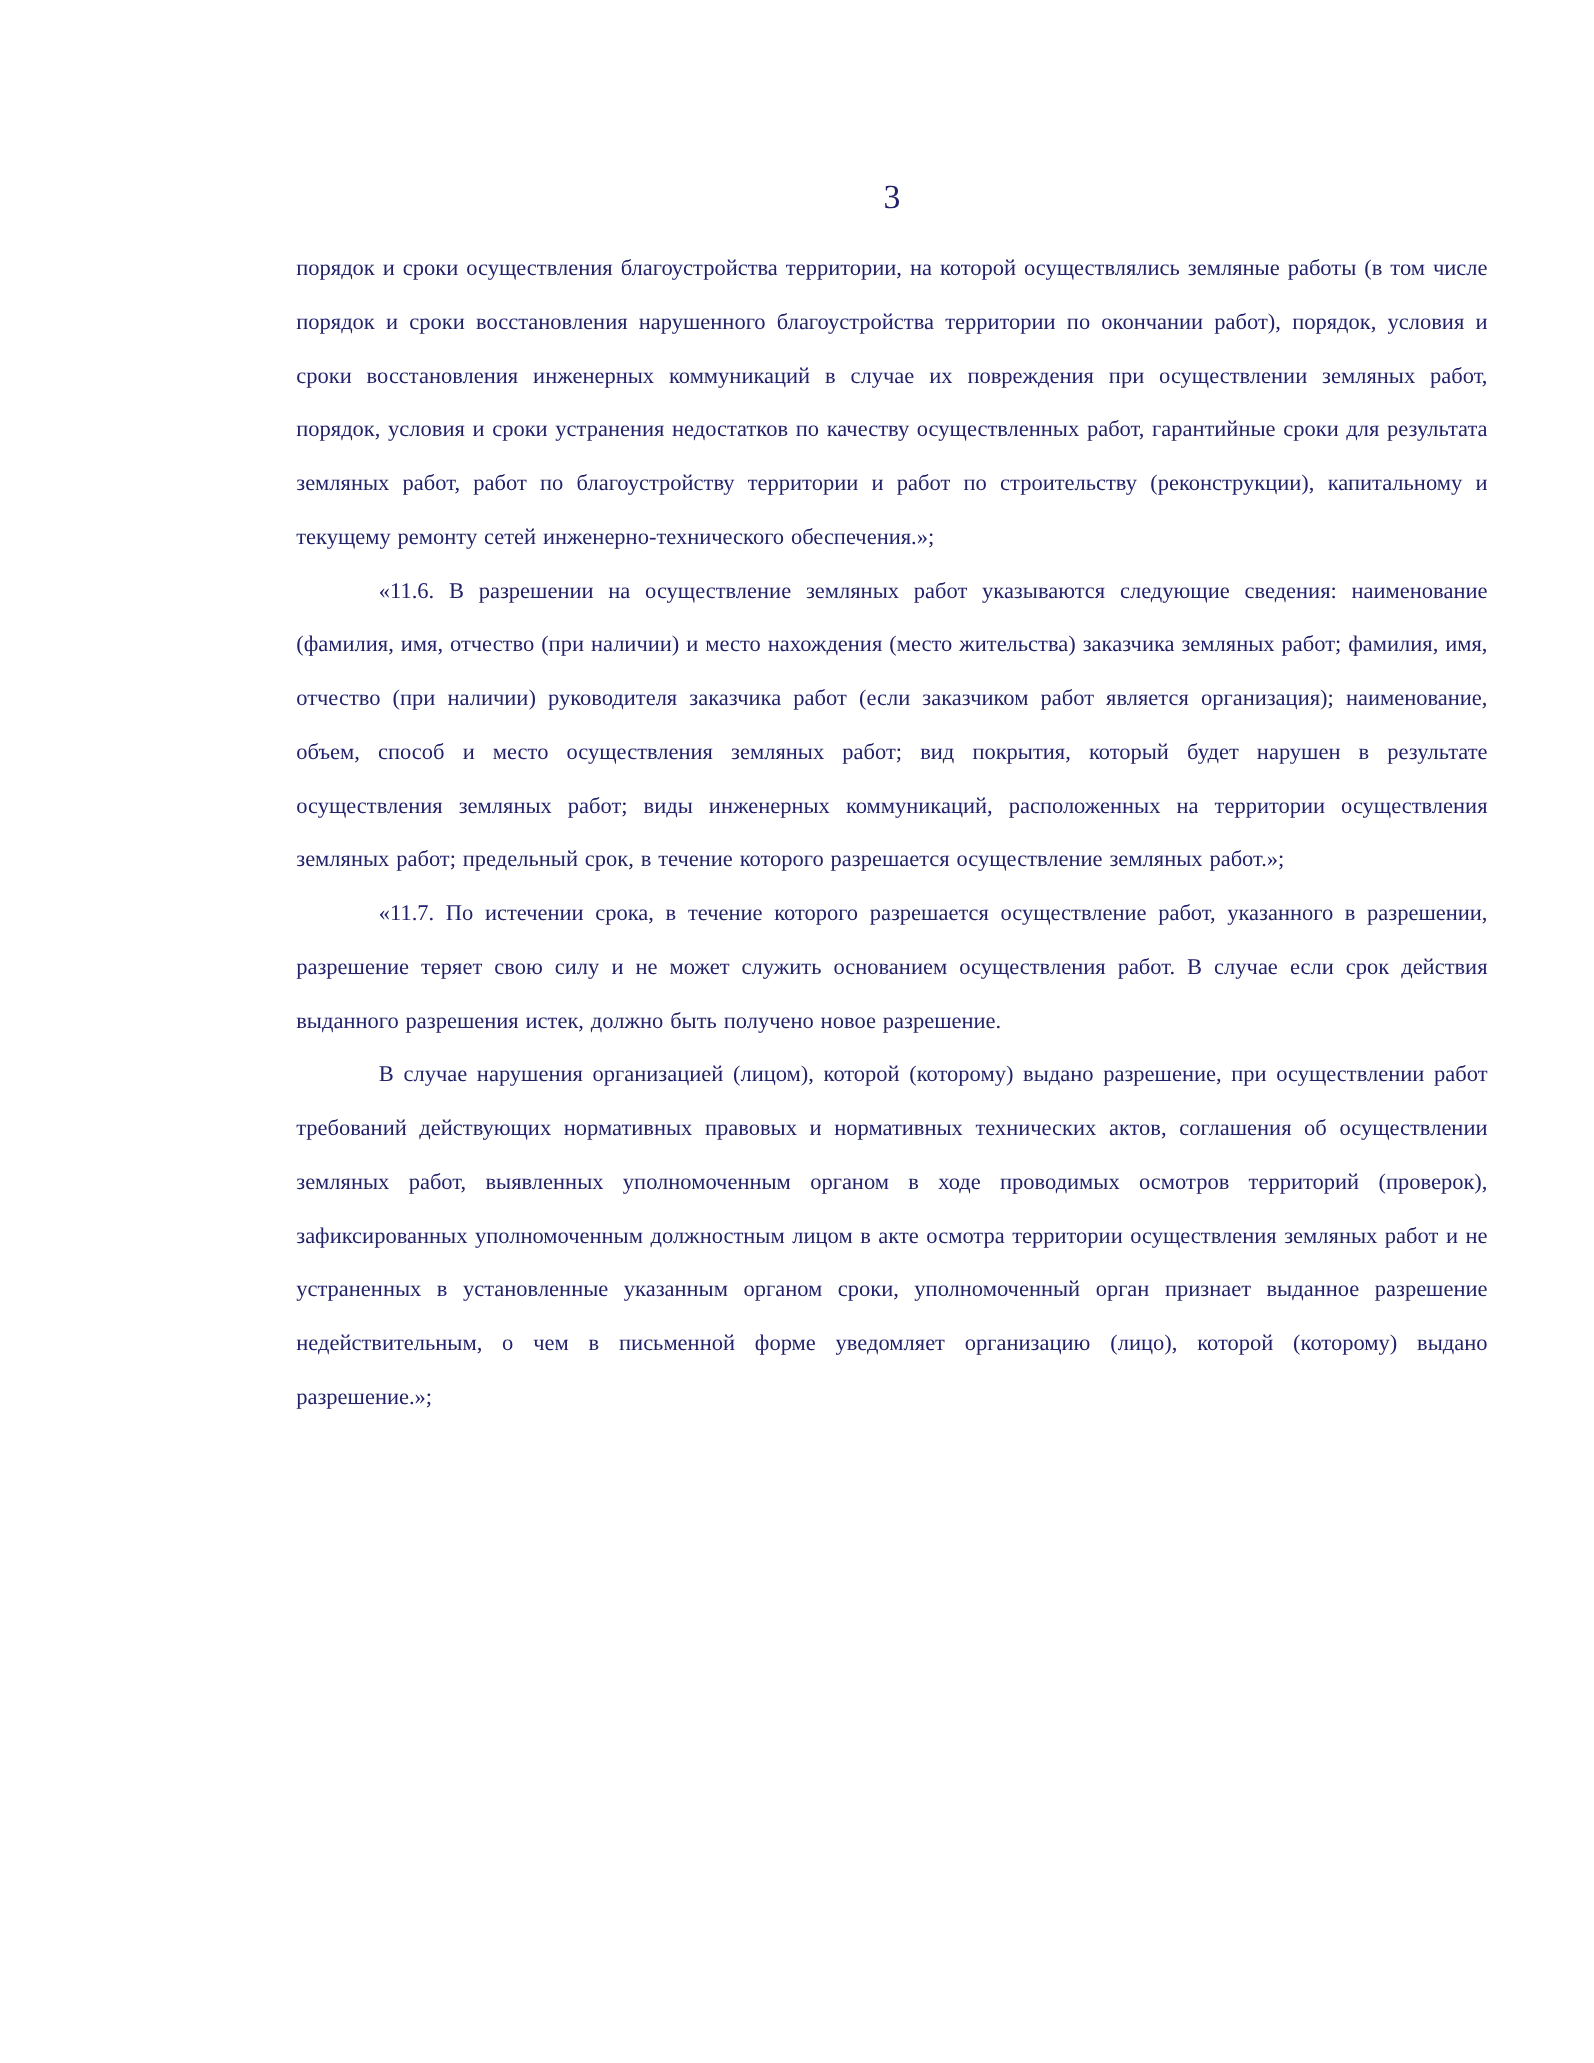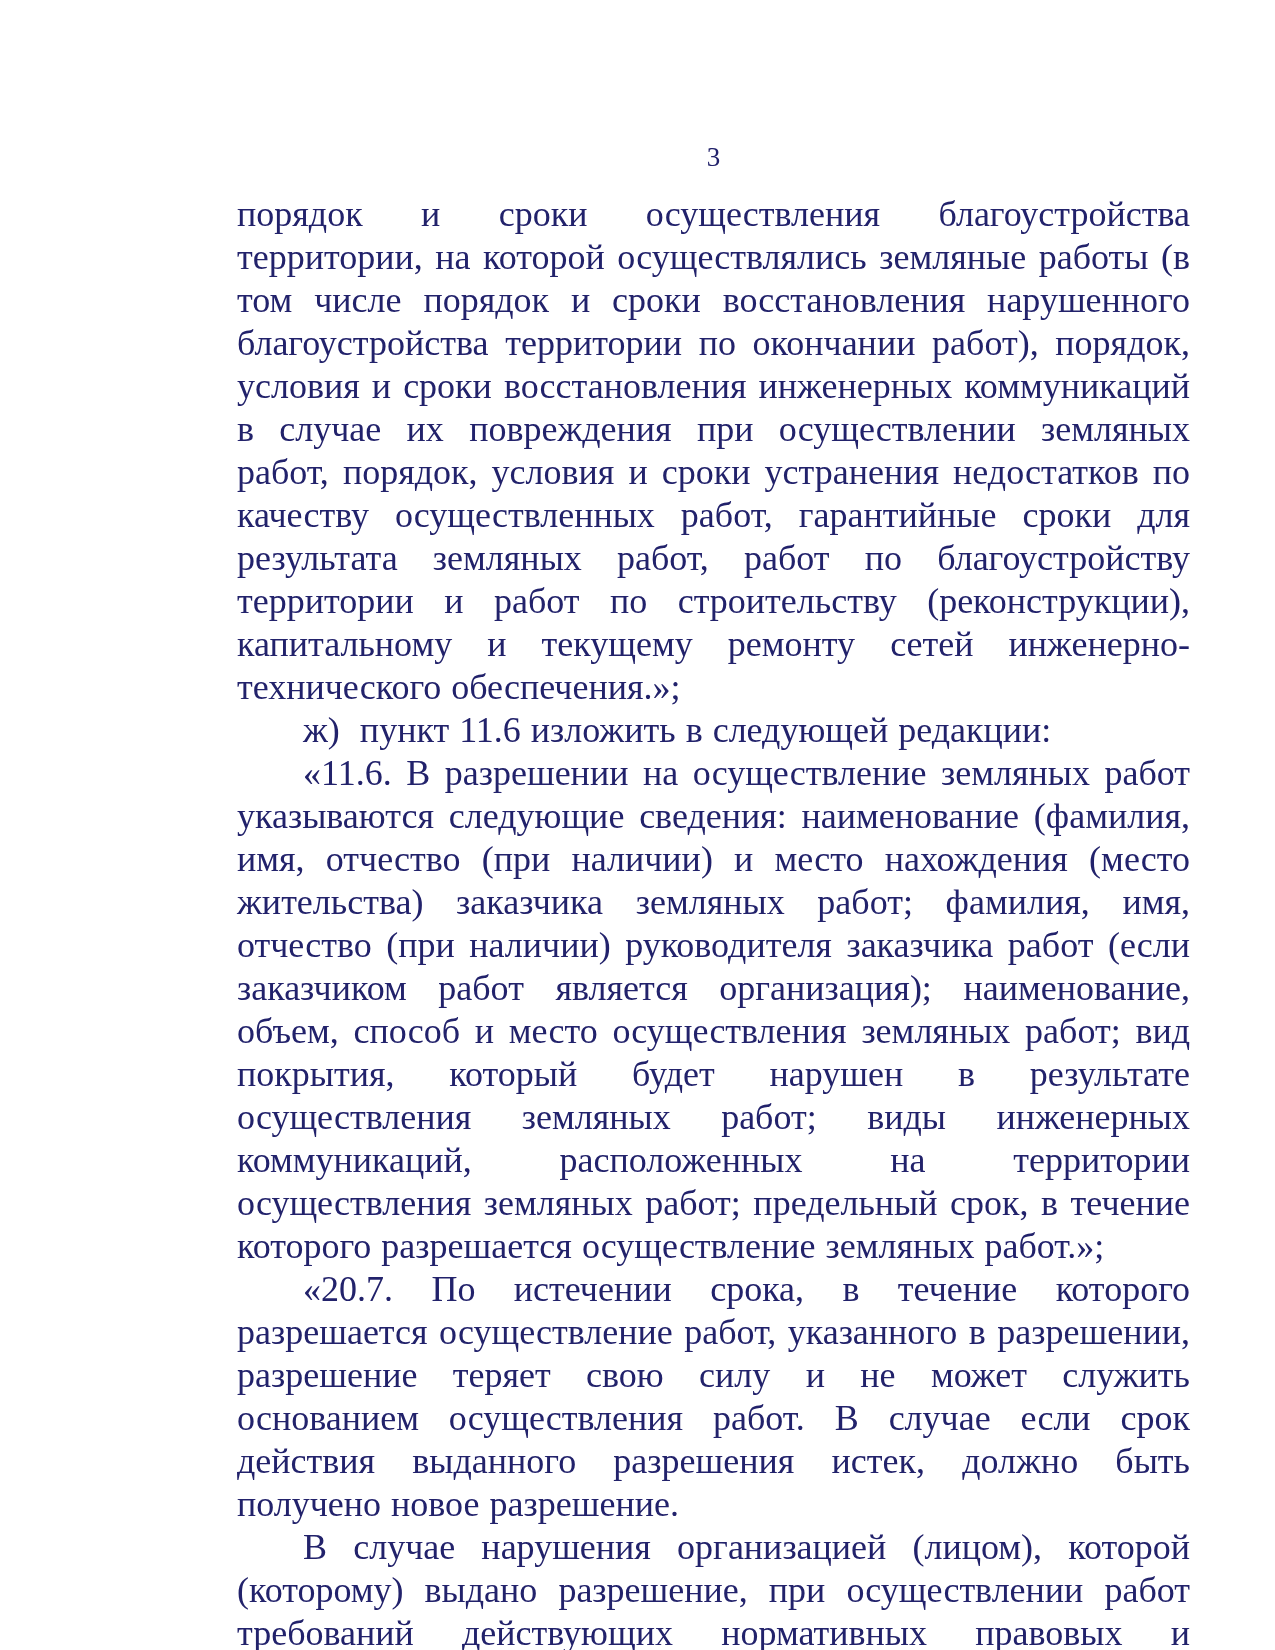--- a/index.html
+++ b/index.html
@@ -15,39 +15,38 @@
     padding: 136px 85px 0 237px;
   }
   .page-number {
     text-align: center;
     font-size: 27px;
     line-height: 43px;
     margin: 0 0 14px 0;
   }
   .para {
     margin: 0;
-    font-size: 36px;
+    font-size: 18px;
     line-height: 43px;
     text-align: justify;
     word-spacing: 1px;
   }
   .para.indent {
     text-indent: 66px;
   }
 </style>
 </head>
 <body style="color: rgb(34, 34, 107); background: rgb(255, 255, 255);">
 
 <div class="page">
   <div class="page-number">3</div>
 
   <p class="para">порядок и сроки осуществления благоустройства территории, на которой осуществлялись земляные работы (в том числе порядок и сроки восстановления нарушенного благоустройства территории по окончании работ), порядок, условия и сроки восстановления инженерных коммуникаций в случае их повреждения при осуществлении земляных работ, порядок, условия и сроки устранения недостатков по качеству осуществленных работ, гарантийные сроки для результата земляных работ, работ по благоустройству территории и работ по строительству (реконструкции), капитальному и текущему ремонту сетей инженерно-технического обеспечения.»;</p>
 
-  <p class="para indent">ж)&nbsp;&nbsp;пункт 11.6 изложить в следующей редакции:</p>
 
   <p class="para indent">«11.6. В разрешении на осуществление земляных работ указываются следующие сведения: наименование (фамилия, имя, отчество (при наличии) и место нахождения (место жительства) заказчика земляных работ; фамилия, имя, отчество (при наличии) руководителя заказчика работ (если заказчиком работ является организация); наименование, объем, способ и место осуществления земляных работ; вид покрытия, который будет нарушен в результате осуществления земляных работ; виды инженерных коммуникаций, расположенных на&nbsp;территории осуществления земляных работ; предельный срок, в течение которого разрешается осуществление земляных работ.»;</p>
 
 
-  <p class="para indent">«20.7. По истечении срока, в течение которого разрешается осуществление работ, указанного в разрешении, разрешение теряет свою силу и не может служить основанием осуществления работ. В случае если срок действия выданного разрешения истек, должно быть получено новое разрешение.</p>
+  <p class="para indent">«11.7. По истечении срока, в течение которого разрешается осуществление работ, указанного в разрешении, разрешение теряет свою силу и не может служить основанием осуществления работ. В случае если срок действия выданного разрешения истек, должно быть получено новое разрешение.</p>
 
 
   <p class="para indent">В случае нарушения организацией (лицом), которой (которому) выдано разрешение, при осуществлении работ требований действующих нормативных правовых и нормативных технических актов, соглашения об осуществлении земляных работ, выявленных уполномоченным органом в ходе проводимых осмотров территорий (проверок), зафиксированных уполномоченным должностным лицом в акте осмотра территории осуществления земляных работ и не устраненных в установленные указанным органом сроки, уполномоченный орган признает выданное разрешение недействительным, о чем в&nbsp;письменной форме уведомляет организацию (лицо), которой (которому) выдано разрешение.»;</p>
 </div>
 
 </body></html>

